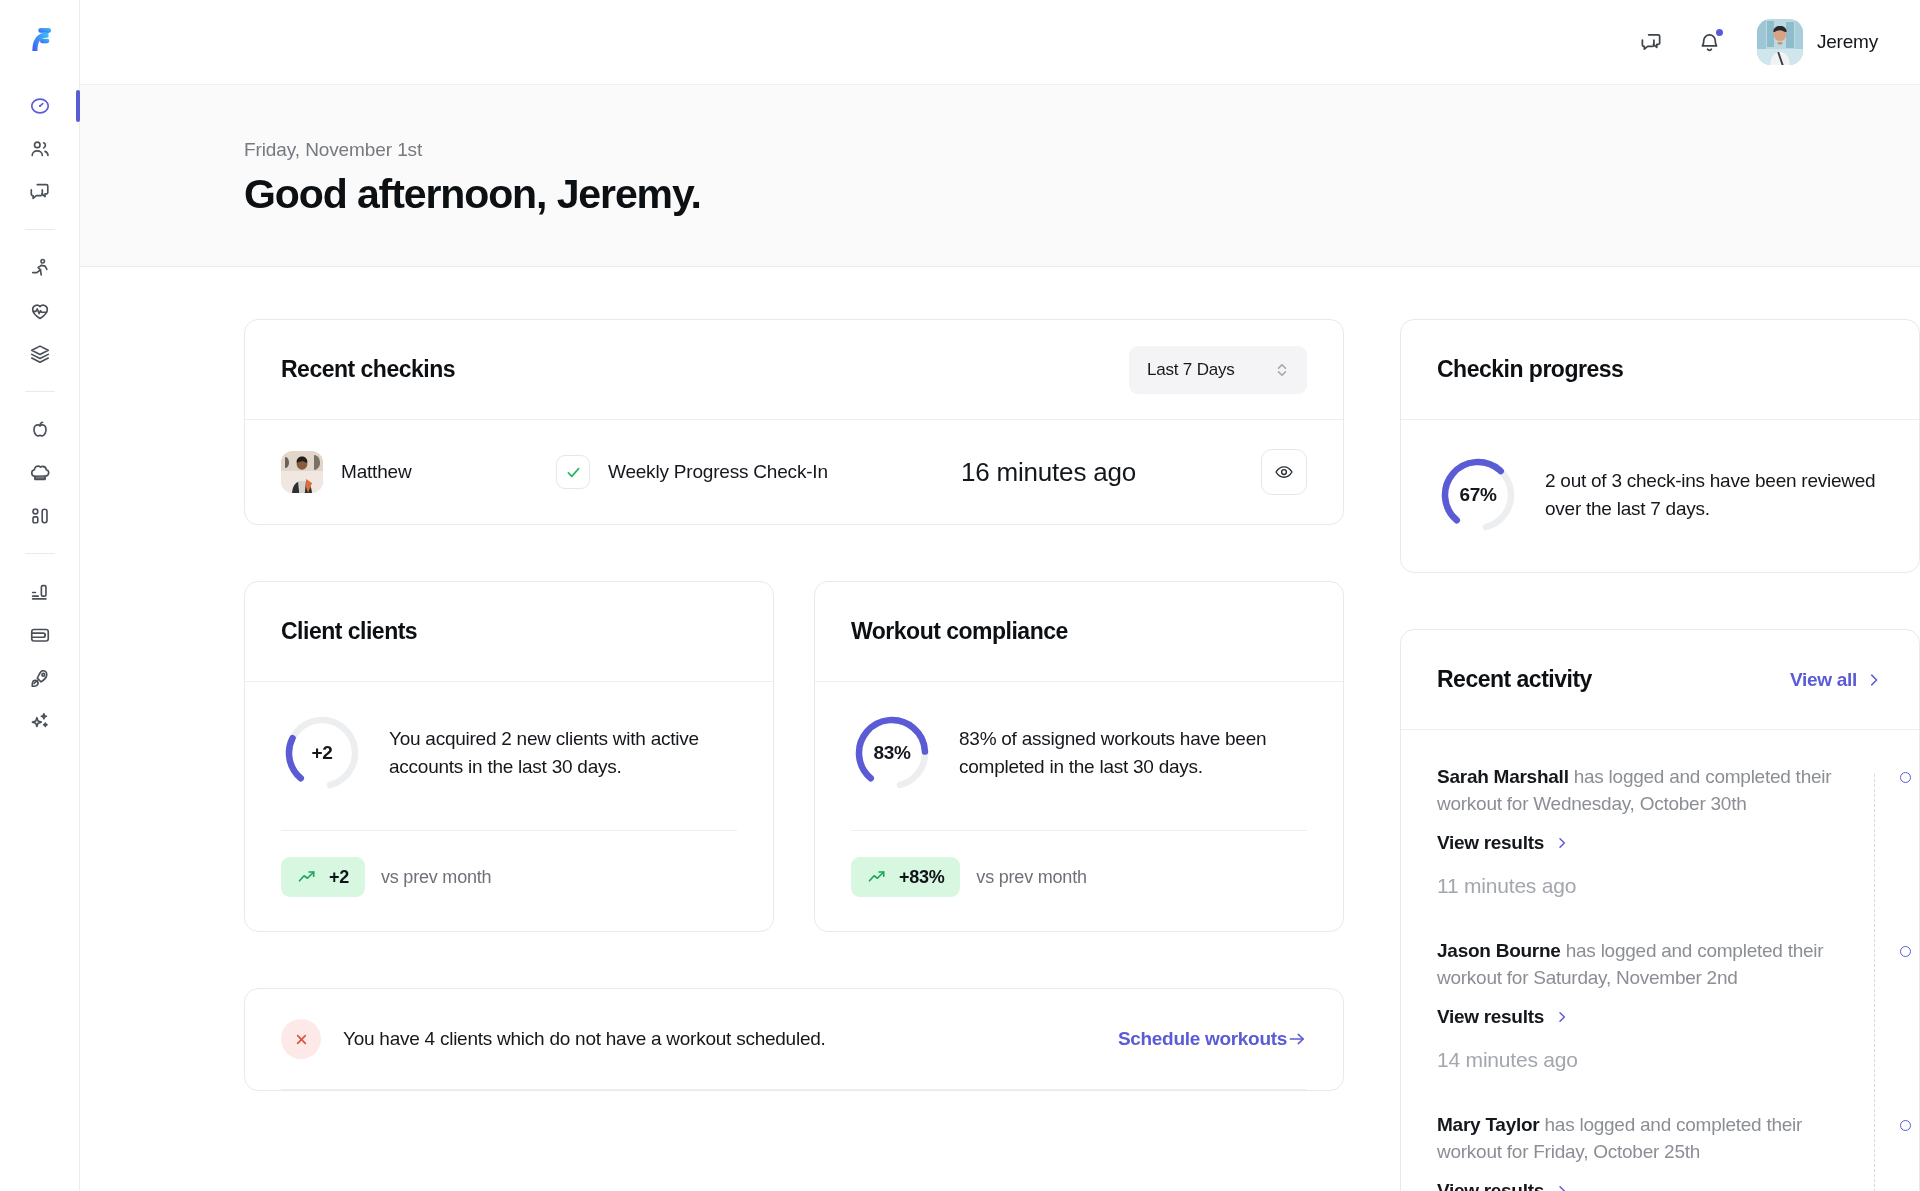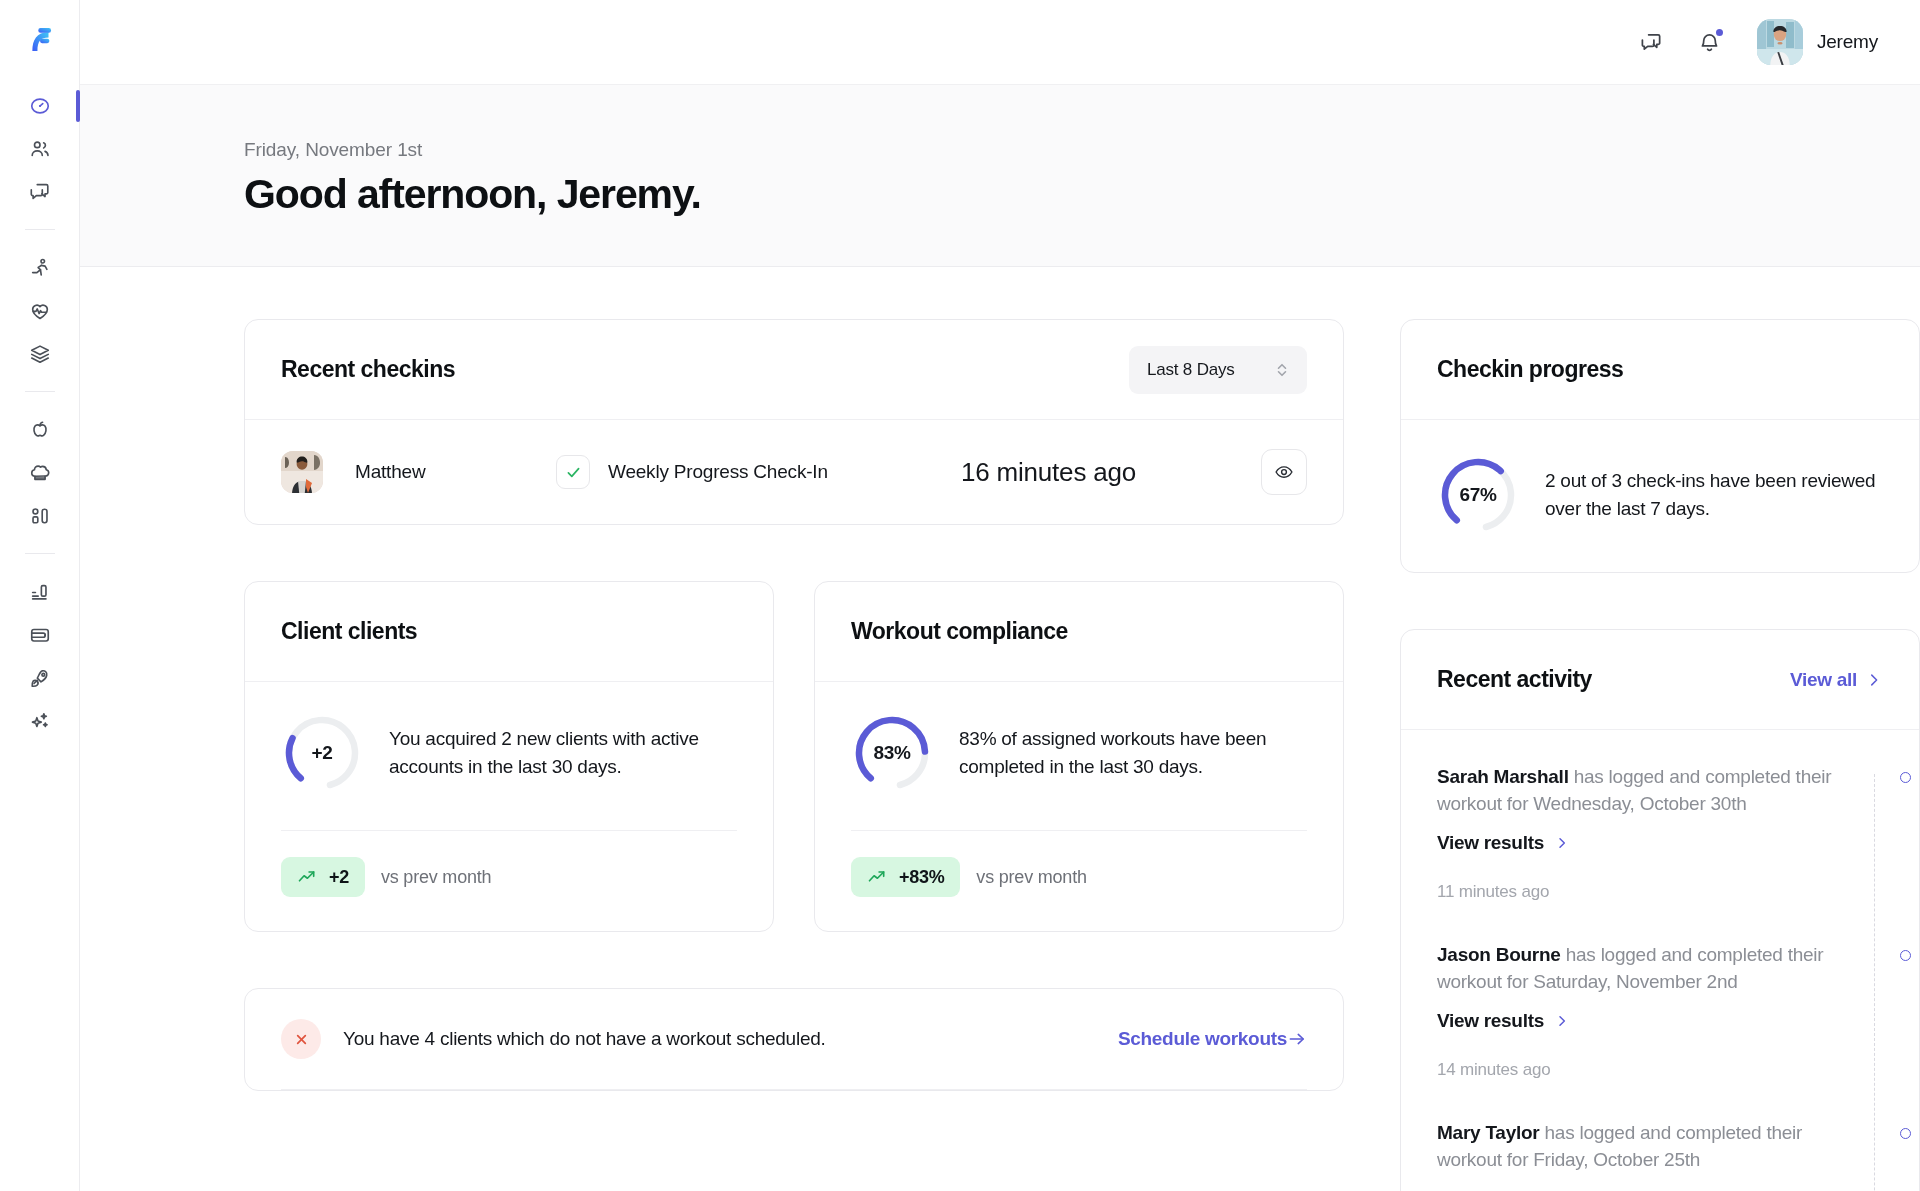--- a/index.html
+++ b/index.html
@@ -104,21 +104,21 @@
     padding: 0 18px; cursor: pointer;
   }
   .select-label { font-size: 17px; color: #16191e; letter-spacing: -0.2px; }
   .select-caret { color: #a2a5ac; margin-left: 16px; display:flex; }
 
   
   .checkin-row {
     display: flex; align-items: center;
     padding: 26px 36px; height: 104px;
   }
-  .ck-client { display: flex; align-items: center; gap: 32px; width: 275px; }
+  .ck-client { display: flex; align-items: center; gap: 18px; width: 275px; }
   .ck-avatar { width: 42px; height: 42px; border-radius: 12px; overflow: hidden; display:block; background:#e6d7cf;}
   .ck-name { font-size: 19px; color: #14171c; letter-spacing: -0.2px; }
   .ck-type { display: flex; align-items: center; gap: 18px; flex: 1; }
   .ck-check {
     width: 34px; height: 34px; border-radius: 9px; border: 1px solid #e7e7ea;
     display: flex; align-items: center; justify-content: center; color: #2bb563; background: #fff;
   }
   .ck-type-label { font-size: 19px; color: #14171c; letter-spacing: -0.2px; }
   .ck-time { font-size: 26px; color: #14171c; letter-spacing: -0.2px; width: 300px; }
   .ck-action {
@@ -175,21 +175,21 @@
   .act-item { position: relative; padding-bottom: 40px; }
   .act-dot {
     position: absolute; right: -28px; top: 8px;
     width: 11px; height: 11px; border-radius: 50%;
     border: 1.6px solid #5b5bd6; background: #fff;
   }
   .act-line { font-size: 19px; line-height: 1.42; color: #8b8e95; letter-spacing: -0.25px; max-width: 400px; }
   .act-line b { color: #14171c; font-weight: 700; }
   .act-results { display: flex; align-items: center; gap: 10px; margin-top: 14px; font-size: 19px; font-weight: 700; color: #14171c; letter-spacing: -0.3px; cursor: pointer; }
   .act-results svg { color: #5b5bd6; }
-  .act-time { margin-top: 28px; font-size: 17px; color: #a3a6ad; letter-spacing: -0.2px; }
+  .act-time { margin-top: 20px; font-size: 21px; color: #a3a6ad; letter-spacing: -0.2px; }
 </style>
 </head>
 <body>
 
 <div class="app">
 
   <aside class="sidebar">
     <div class="logo">
       <svg viewBox="0 0 40 40" width="34" height="34" aria-hidden="true">
         <defs>
@@ -356,21 +356,21 @@
 
     <section class="content">
       <div class="grid">
 
         <div class="col-left">
 
           <div class="card">
             <div class="card-head">
               <div class="card-title">Recent checkins</div>
               <div class="select">
-                <span class="select-label">Last 8 Days</span>
+                <span class="select-label">Last 7 Days</span>
                 <span class="select-caret">
                   <svg width="14" height="18" viewBox="0 0 14 18" fill="none" stroke="currentColor" stroke-width="1.6" stroke-linecap="round" stroke-linejoin="round">
                     <path d="M3.5 7.2 7 3.7l3.5 3.5"></path>
                       <path d="M3.5 10.8 7 14.3l3.5-3.5"></path>
                   </svg>
                 </span>
               </div>
             </div>
             <div class="checkin-row">
               <div class="ck-client">

